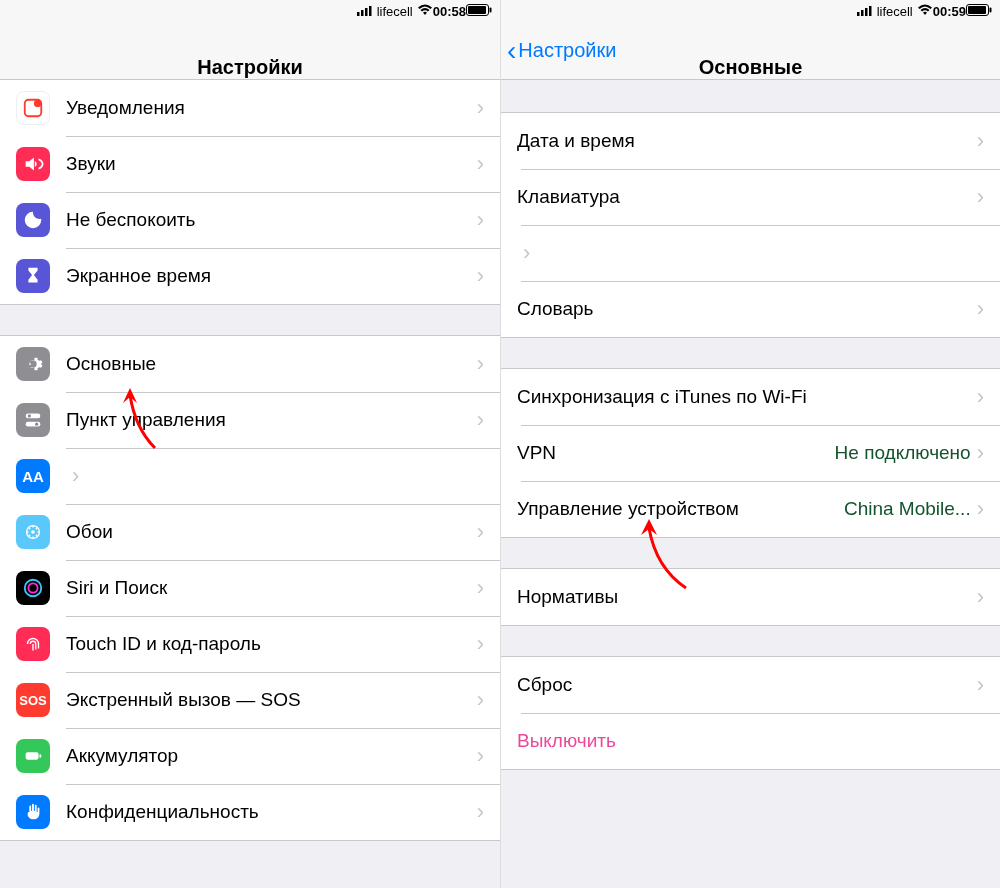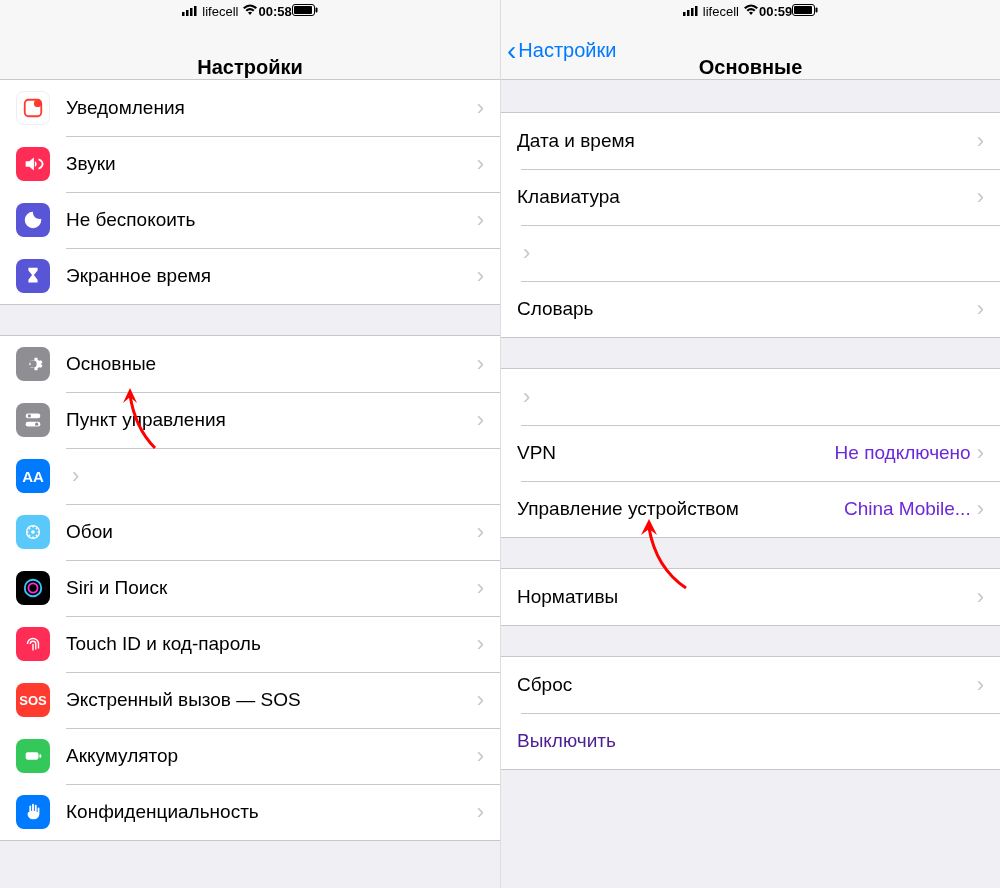--- a/index.html
+++ b/index.html
@@ -18,21 +18,21 @@
     display: flex;
     flex-direction: column;
     position: relative;
   }
   .screen + .screen { border-left: 1px solid #ddd; }
   .status-bar {
     height: 22px;
     background: #f7f7f8;
     display: flex;
     align-items: center;
-    justify-content: center;
+    justify-content: flex-end;
     padding: 0 8px;
     font-size: 13px;
     font-weight: 500;
   }
   .status-left, .status-right { display: flex; align-items: center; gap: 4px; }
   .status-center { font-weight: 600; }
   .nav-bar {
     height: 58px;
     background: #f7f7f8;
     border-bottom: 1px solid #c8c7cc;
@@ -79,23 +79,23 @@
     width: 34px;
     height: 34px;
     border-radius: 8px;
     margin-right: 16px;
     display: flex;
     align-items: center;
     justify-content: center;
     flex-shrink: 0;
   }
   .row .label { font-size: 19px; flex: 1; color: #000; }
-  .row .value { font-size: 19px; color: #6d28d9; margin-left: 8px; max-width: 200px; white-space: nowrap; overflow: hidden; text-overflow: ellipsis; }
+  .row .value { font-size: 19px; color: #14532d; margin-left: 8px; max-width: 200px; white-space: nowrap; overflow: hidden; text-overflow: ellipsis; }
   .row .chevron { color: #c7c7cc; font-size: 22px; margin-left: 6px; }
-  .row.link .label { color: #4c1d95; }
+  .row.link .label { color: #ec4899; }
   .arrow {
     position: absolute;
     pointer-events: none;
     z-index: 10;
   }
   .bg-pink { background: #ff2d55; }
   .bg-purple { background: #5856d6; }
   .bg-indigo { background: #5856d6; }
   .bg-gray { background: #8e8e93; }
   .bg-blue { background: #007aff; }
@@ -314,20 +314,21 @@
         <div class="chevron">›</div>
       </div>
       <div class="row noicon">
         <div class="label">Словарь</div>
         <div class="chevron">›</div>
       </div>
     </div>
 
     <div class="group">
       <div class="row noicon">
+        <div class="label">Синхронизация с iTunes по Wi-Fi</div>
         <div class="chevron">›</div>
       </div>
       <div class="row noicon">
         <div class="label">VPN</div>
         <div class="value">Не подключено</div>
         <div class="chevron">›</div>
       </div>
       <div class="row noicon">
         <div class="label">Управление устройством</div>
         <div class="value">China Mobile...</div>

